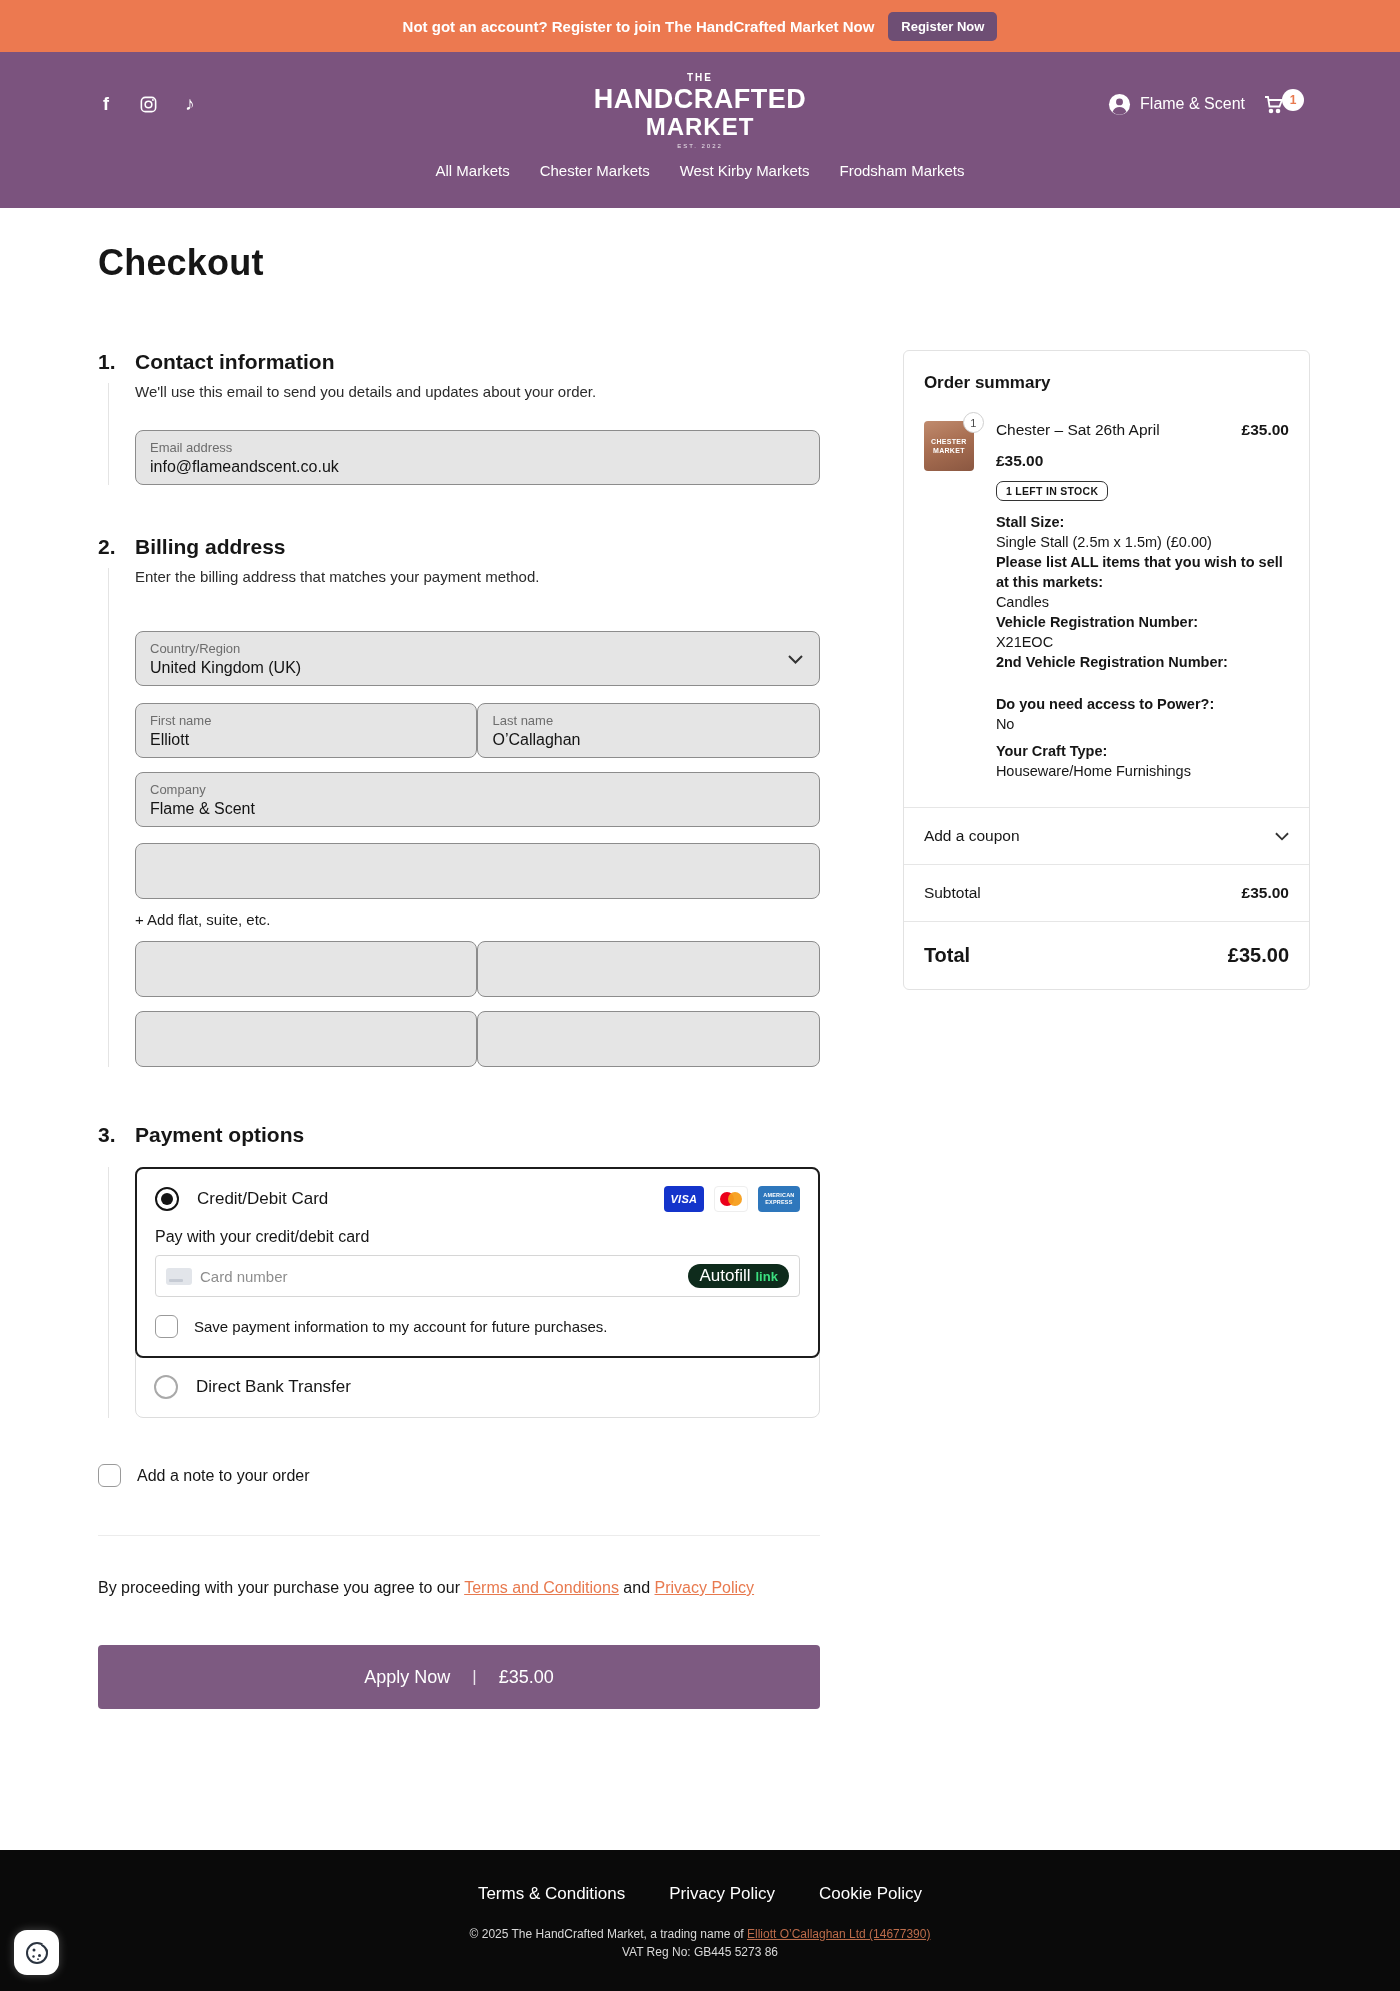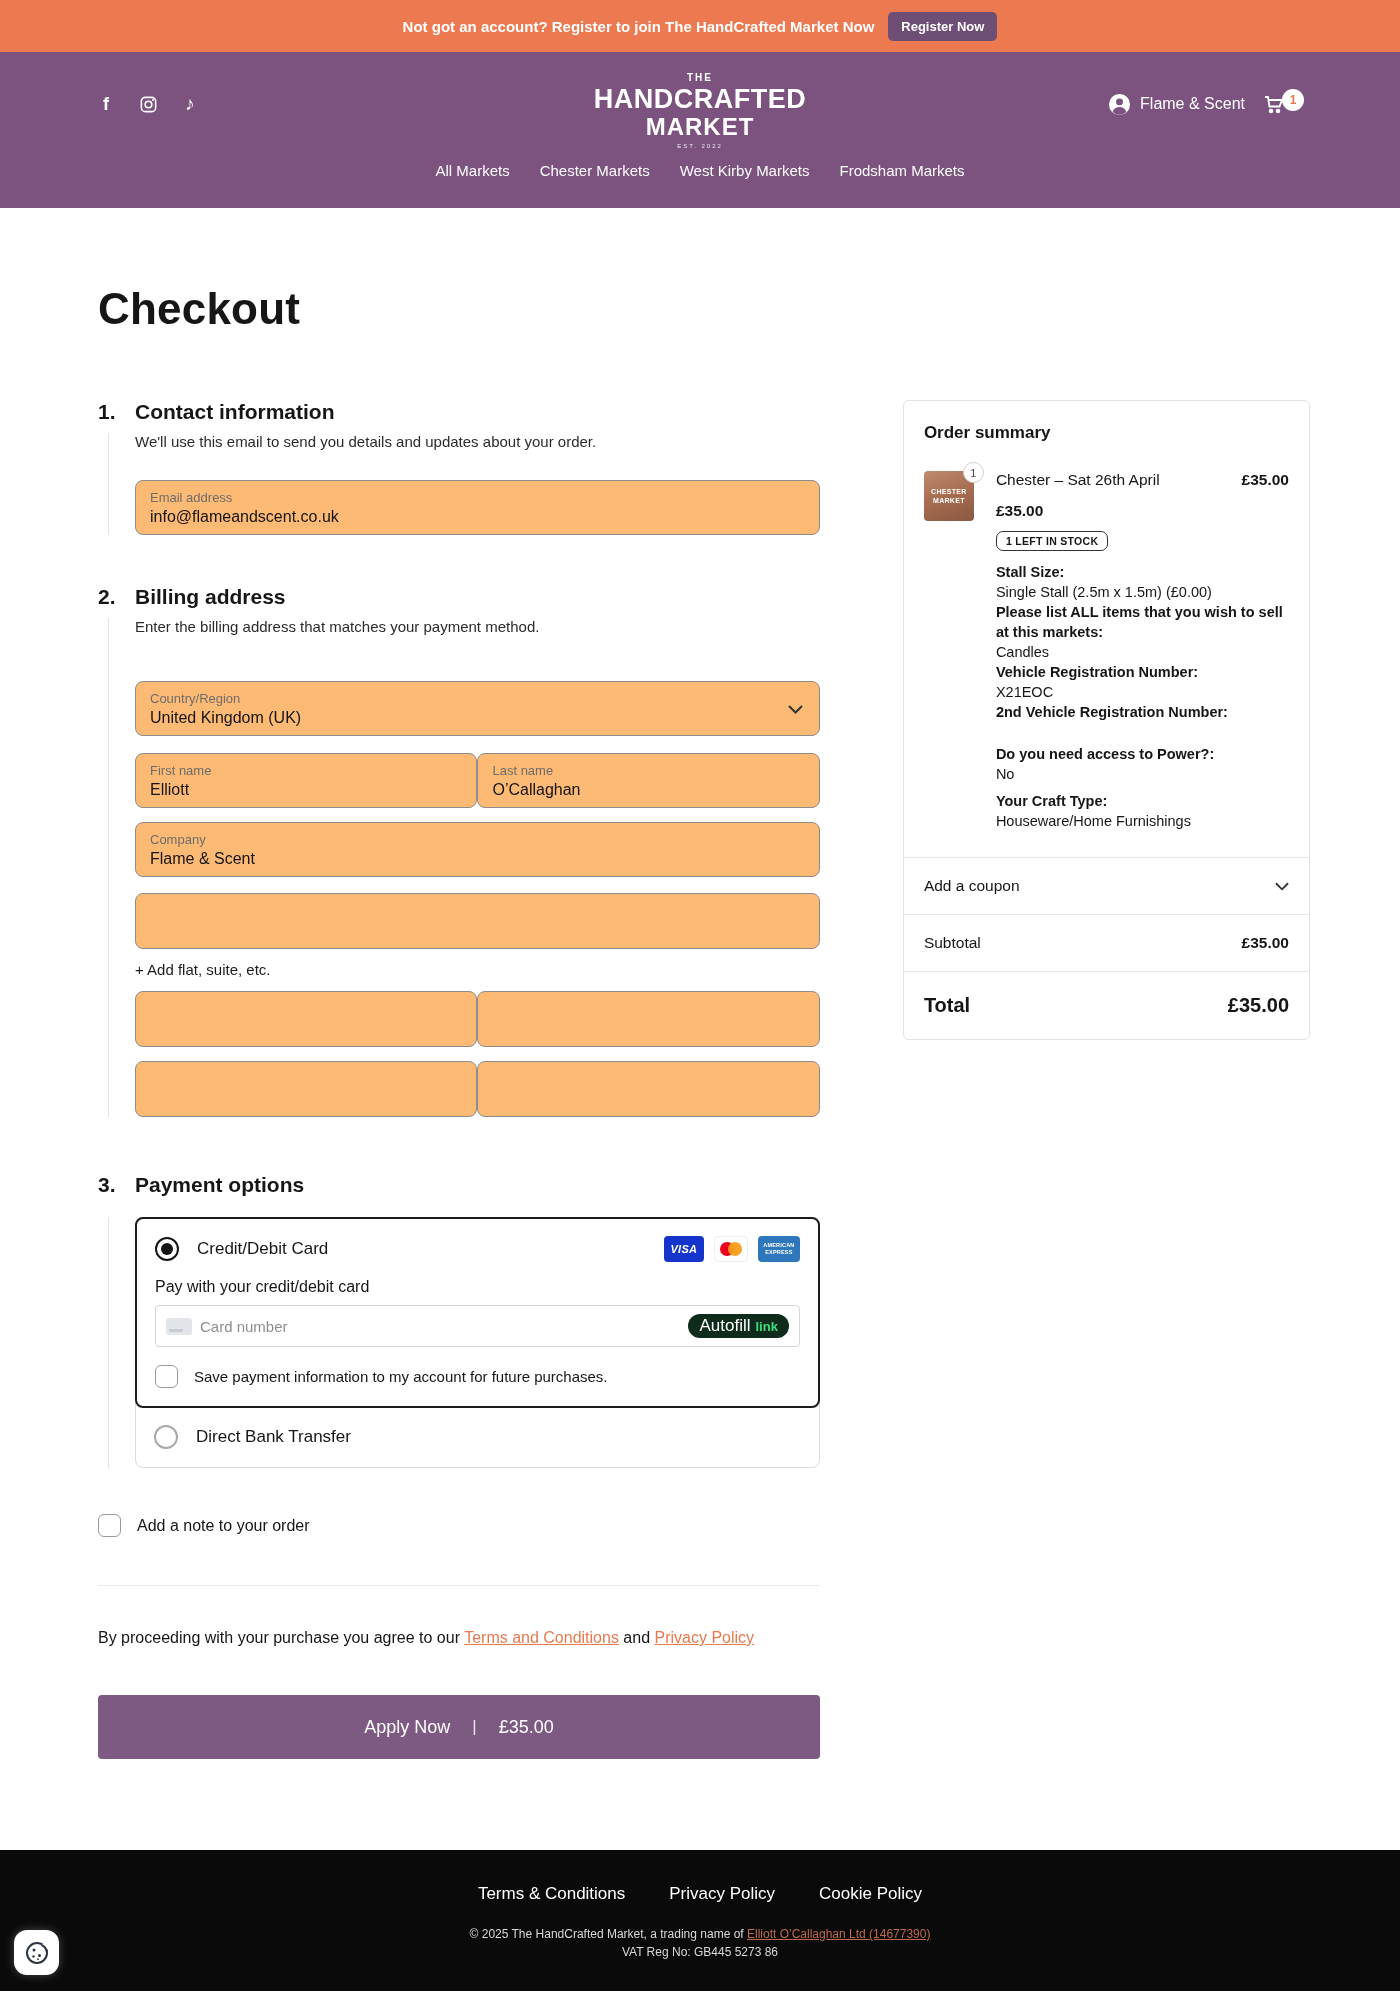--- a/index.html
+++ b/index.html
@@ -24,32 +24,32 @@
   .logo .l4 { font-size:6px; letter-spacing:2px; margin-top:4px; opacity:.85; }
   .account { width:330px; display:flex; align-items:center; justify-content:flex-end; gap:9px; }
   .acct-name { font-size:16px; font-weight:500; cursor:pointer; }
   .cart-wrap { display:flex; align-items:center; cursor:pointer; margin-left:8px; }
   .cart-badge { width:22px; height:22px; background:#fff; border-radius:50%; color:#E8794E; font-size:12px; font-weight:bold; display:flex; align-items:center; justify-content:center; margin-left:-4px; margin-top:-8px; }
   .nav { display:flex; justify-content:center; gap:30px; padding-top:6px; }
   .nav a { color:#fff; font-size:15px; font-weight:500; text-decoration:none; cursor:pointer; }
 
   
   .page { width:1220px; margin:0 auto 0 90px; padding-left:8px; }
-  h1.title { font-size:44px; font-weight:800; margin-top:76px; letter-spacing:.2px; }
+  h1.title { font-size:36px; font-weight:800; margin-top:34px; letter-spacing:.2px; }
   .columns { display:flex; gap:83px; margin-top:66px; align-items:flex-start; }
   .left-col { width:727px; }
   .right-col { width:410px; }
 
   
   .section-head { display:flex; font-size:21px; font-weight:bold; }
   .section-head .num { width:37px; }
   .section-body { margin-left:10px; border-left:1px solid #e4e4e4; padding-left:26px; }
   .section-sub { font-size:15px; color:#2b2b2b; margin-top:9px; }
 
-  .field { border:1px solid #8c8c8c; border-radius:8px; padding:9px 14px 8px; background:#fdba74; position:relative; }
+  .field { border:1px solid #8c8c8c; border-radius:8px; padding:9px 14px 8px; background:#e5e5e5; position:relative; }
   .field .flabel { font-size:13px; color:#6d6d6d; }
   .field input { border:none; outline:none; font-size:16px; color:#141414; width:100%; margin-top:3px; font-family:inherit; background:transparent; }
   .field.empty { height:56px; }
   .field.select { cursor:pointer; }
   .chev { position:absolute; right:16px; top:50%; transform:translateY(-50%); }
   .row2 { display:flex; }
   .row2 .field { flex:1; }
   .addflat { font-size:15px; color:#1c1c1c; margin-top:12px; display:inline-block; cursor:pointer; }
 
   #sec-billing { margin-top:50px; }

